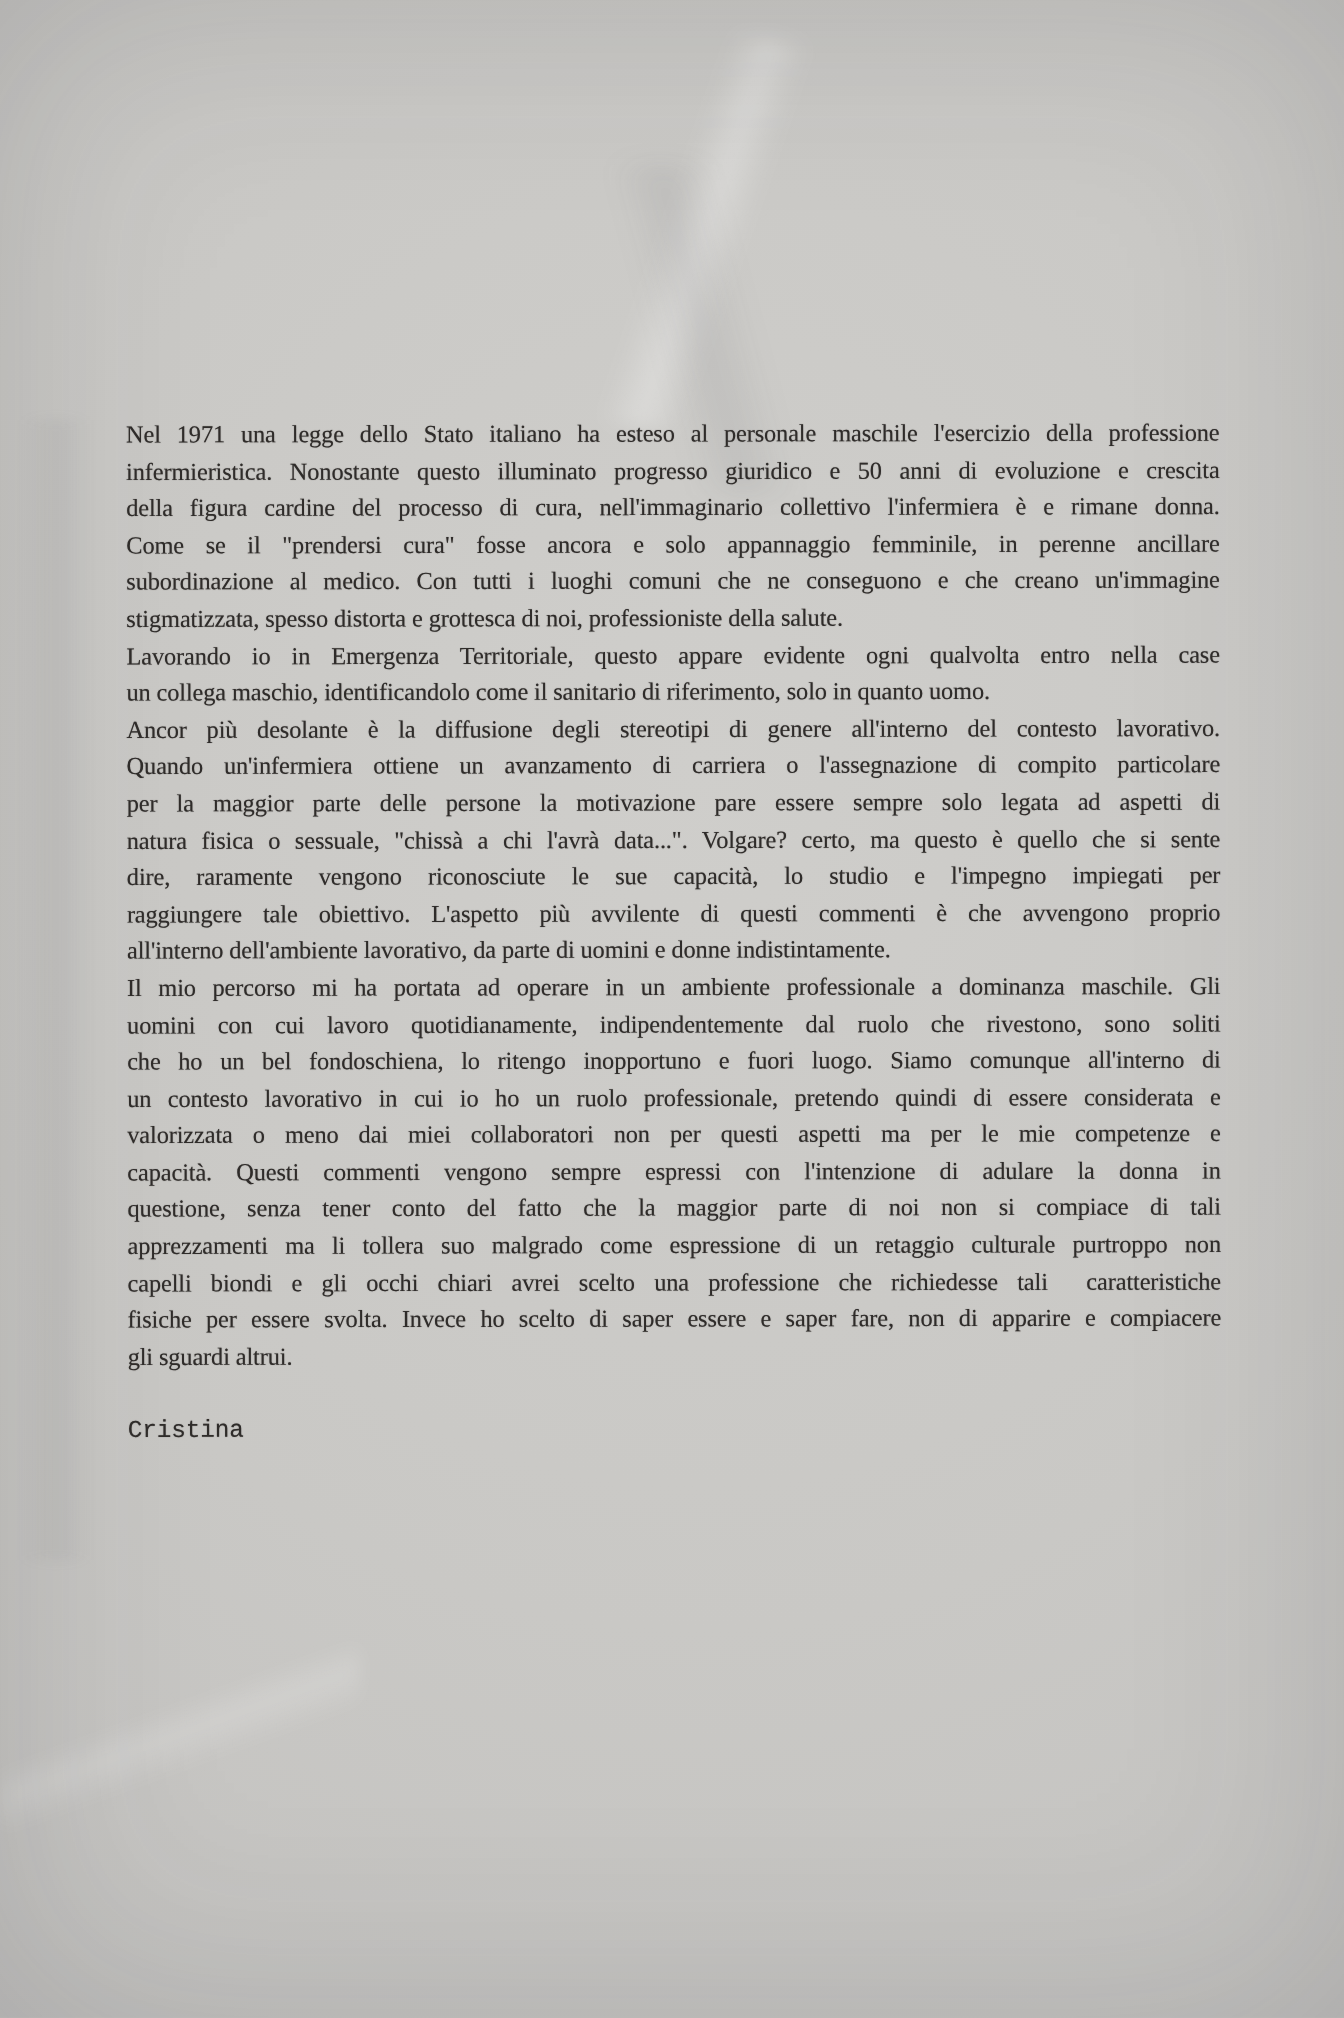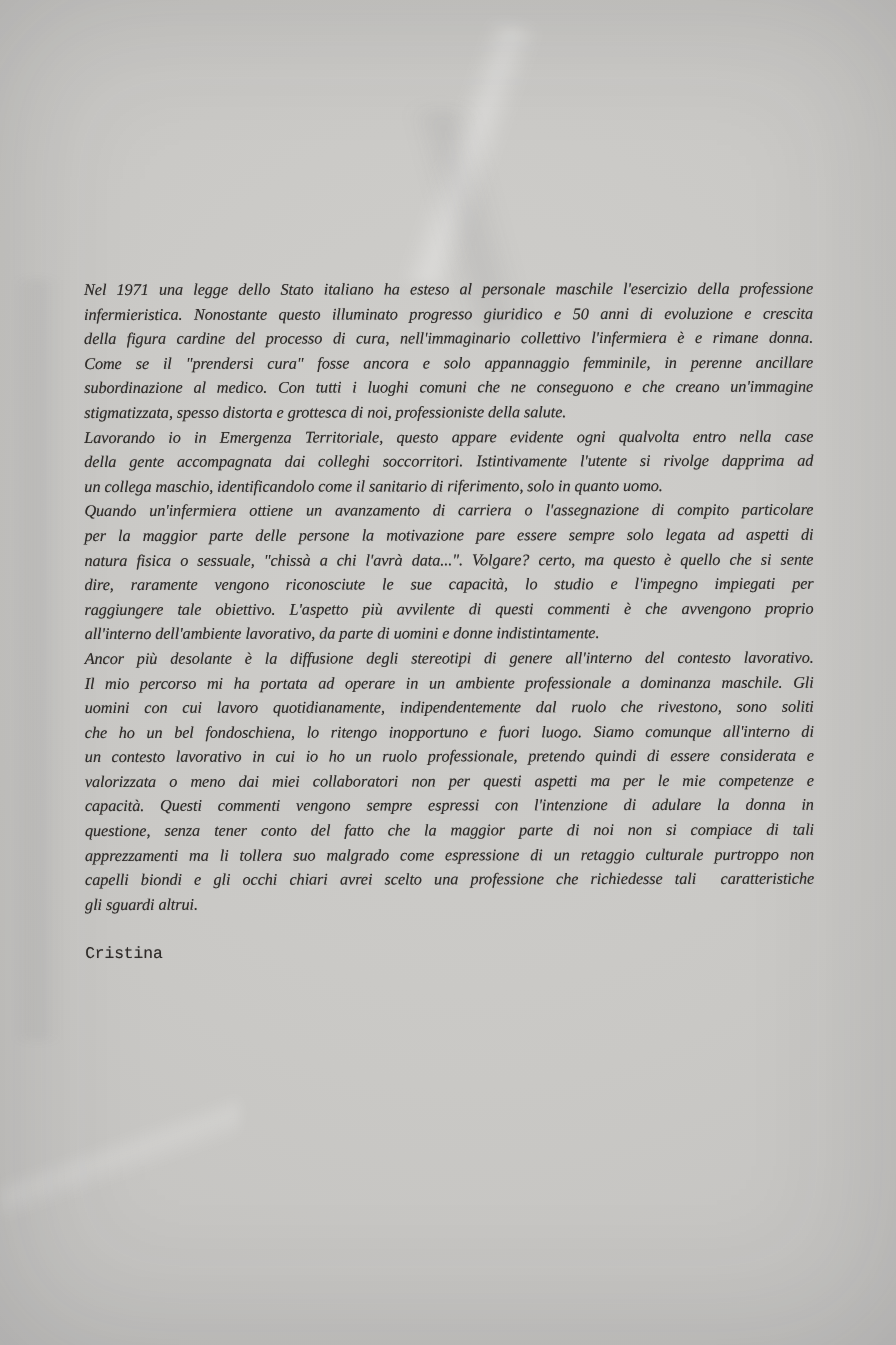--- a/index.html
+++ b/index.html
@@ -55,21 +55,21 @@
     font-family: "Liberation Serif", "DejaVu Serif", serif;
     font-size: 16.3px;
     line-height: 24.6px;
     letter-spacing: -0.1px;
     color: #2f2c2a;
     text-shadow: 0 0 0.7px rgba(47, 44, 42, 0.55);
     transform: rotate(-0.1deg);
     transform-origin: left top;
   }
   .para { margin: 0; }
-  .line { text-align: left; font-style: italic; }
+  .line { text-align: left; }
   .line.j {
     text-align: justify;
     text-align-last: justify;
   }
   .signature {
     margin-top: 24.6px;
     font-family: Liberation Mono, monospace;
   }
 </style>
 </head>
@@ -87,42 +87,42 @@
         <div class="para">
           <div class="line j">Nel 1971 una legge dello Stato italiano ha esteso al personale maschile l'esercizio della professione</div>
           <div class="line j">infermieristica. Nonostante questo illuminato progresso giuridico e 50 anni di evoluzione e crescita</div>
           <div class="line j">della figura cardine del processo di cura, nell'immaginario collettivo l'infermiera è e rimane donna.</div>
           <div class="line j">Come se il "prendersi cura" fosse ancora e solo appannaggio femminile, in perenne ancillare</div>
           <div class="line j">subordinazione al medico. Con tutti i luoghi comuni che ne conseguono e che creano un'immagine</div>
           <div class="line">stigmatizzata, spesso distorta e grottesca di noi, professioniste della salute.</div>
         </div>
         <div class="para">
           <div class="line j">Lavorando io in Emergenza Territoriale, questo appare evidente ogni qualvolta entro nella case</div>
-          <div class="line j">della gente accompagnata dai colleghi soccorritori. Istintivamente l'utente si rivolge dapprima ad</div>
           <div class="line">un collega maschio, identificandolo come il sanitario di riferimento, solo in quanto uomo.</div>
+        </div>
+        <div class="para">
+          <div class="line j">Ancor più desolante è la diffusione degli stereotipi di genere all'interno del contesto lavorativo.</div>
         </div>
         <div class="para">
           <div class="line j">Quando un'infermiera ottiene un avanzamento di carriera o l'assegnazione di compito particolare</div>
           <div class="line j">per la maggior parte delle persone la motivazione pare essere sempre solo legata ad aspetti di</div>
           <div class="line j">natura fisica o sessuale, "chissà a chi l'avrà data...". Volgare? certo, ma questo è quello che si sente</div>
           <div class="line j">dire, raramente vengono riconosciute le sue capacità, lo studio e l'impegno impiegati per</div>
           <div class="line j">raggiungere tale obiettivo. L'aspetto più avvilente di questi commenti è che avvengono proprio</div>
           <div class="line">all'interno dell'ambiente lavorativo, da parte di uomini e donne indistintamente.</div>
-        </div>
-        <div class="para">
-          <div class="line j">Ancor più desolante è la diffusione degli stereotipi di genere all'interno del contesto lavorativo.</div>
         </div>
         <div class="para">
           <div class="line j">Il mio percorso mi ha portata ad operare in un ambiente professionale a dominanza maschile. Gli</div>
           <div class="line j">uomini con cui lavoro quotidianamente, indipendentemente dal ruolo che rivestono, sono soliti</div>
           <div class="line j">che ho un bel fondoschiena, lo ritengo inopportuno e fuori luogo. Siamo comunque all'interno di</div>
           <div class="line j">un contesto lavorativo in cui io ho un ruolo professionale, pretendo quindi di essere considerata e</div>
           <div class="line j">valorizzata o meno dai miei collaboratori non per questi aspetti ma per le mie competenze e</div>
           <div class="line j">capacità. Questi commenti vengono sempre espressi con l'intenzione di adulare la donna in</div>
           <div class="line j">questione, senza tener conto del fatto che la maggior parte di noi non si compiace di tali</div>
           <div class="line j">apprezzamenti ma li tollera suo malgrado come espressione di un retaggio culturale purtroppo non</div>
           <div class="line j">capelli biondi e gli occhi chiari avrei scelto una professione che richiedesse tali&nbsp; caratteristiche</div>
+          <div class="line j">fisiche per essere svolta. Invece ho scelto di saper essere e saper fare, non di apparire e compiacere</div>
           <div class="line">gli sguardi altrui.</div>
         </div>
       </div>
     <div class="signature">Cristina</div>
   </div>
 </div>
 
 </body></html>

